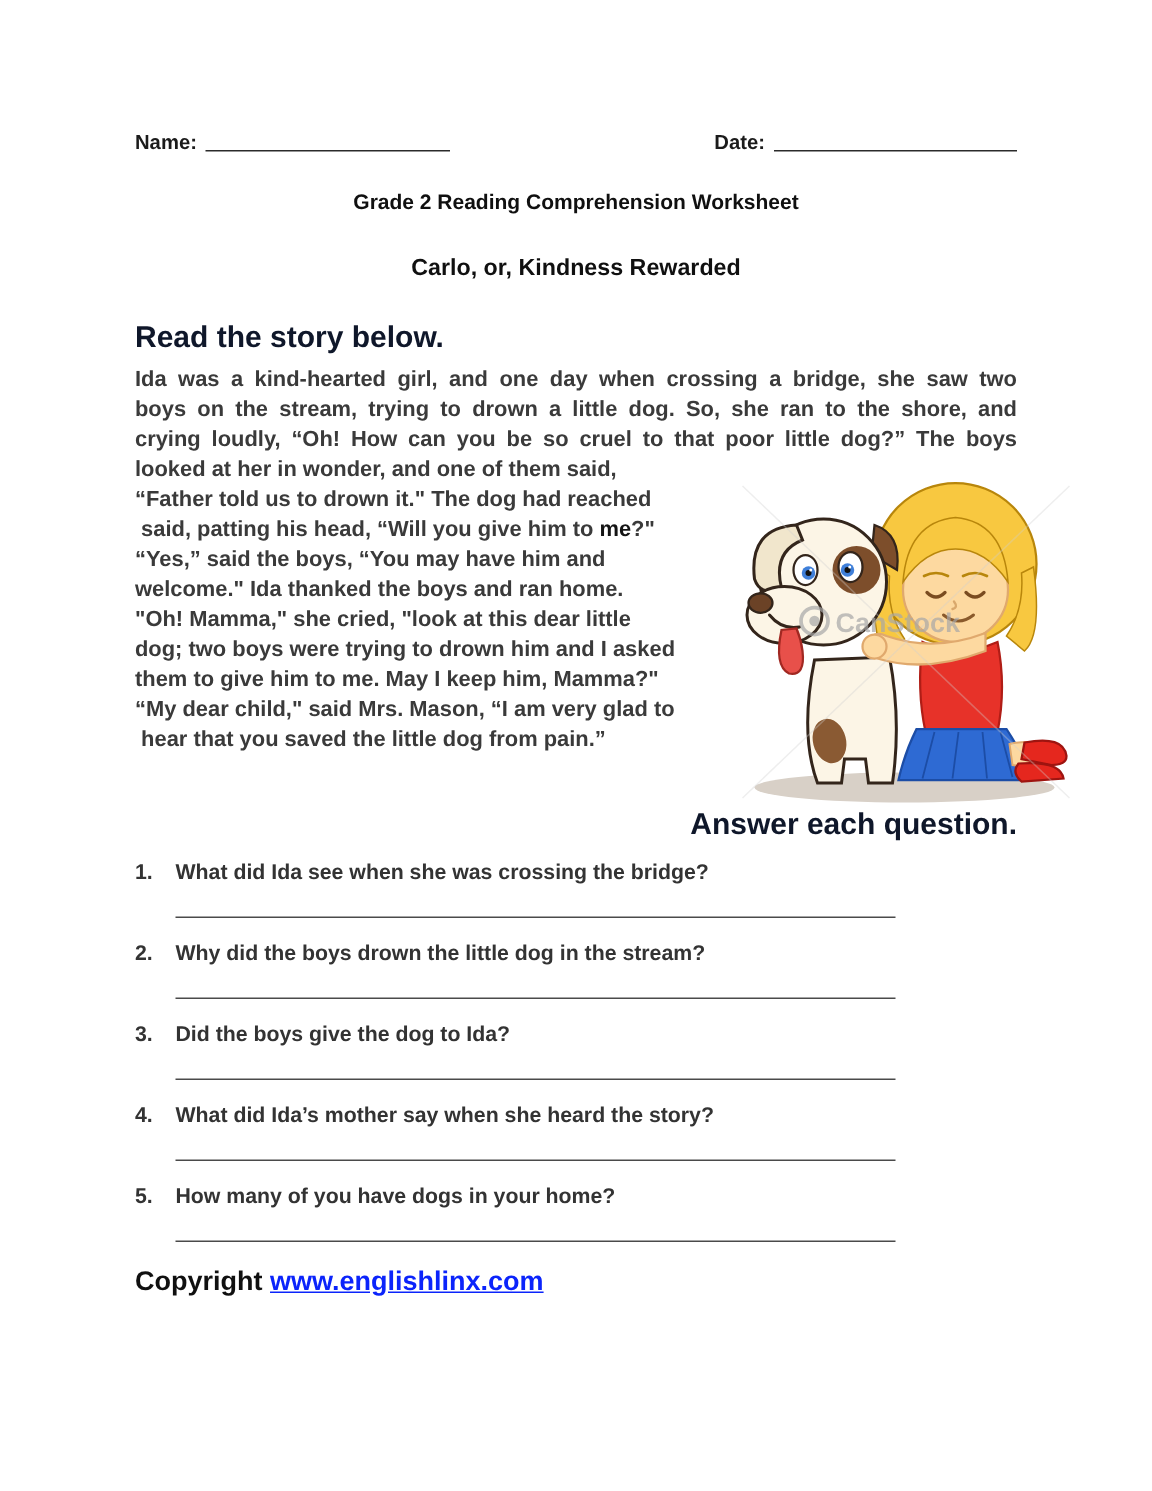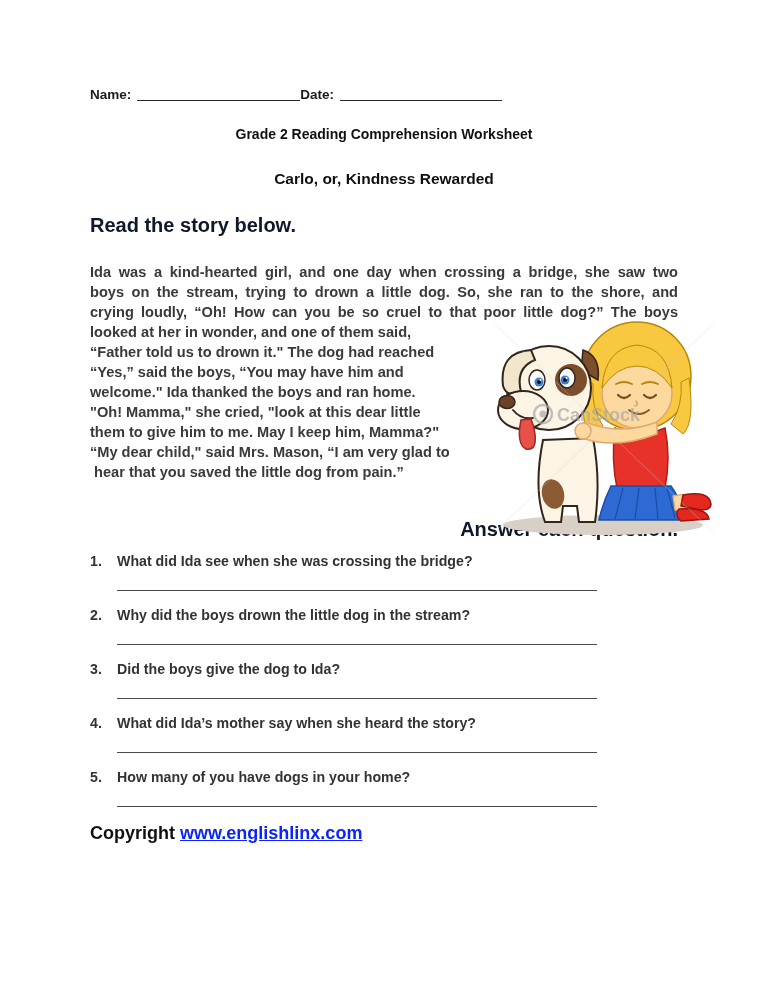--- a/index.html
+++ b/index.html
@@ -2,32 +2,32 @@
 <html><head>
 <meta charset="utf-8">
 <style>
   html,body{margin:0;padding:0;}
   body{
     width:768px;height:994px;box-sizing:border-box;
     padding:86px 90px 0 90px;
     background:#ffffff;position:relative;overflow:hidden;
     font-family:"Liberation Sans",sans-serif;font-weight:700;color:#3a3a3a;
   }
-  .header-row{display:flex;justify-content:flex-start;align-items:flex-end;
+  .header-row{display:flex;justify-content:space-between;align-items:flex-end;
     font-size:13.5px;color:#1b1b1b;}
   .blank-line{display:inline-block;border-bottom:1.4px solid #2b2b2b;height:12px;
     margin-left:6px;transform:translateY(2px);}
   .name-blank{width:163px;}
   .date-blank{width:162px;}
   .page-title{text-align:center;font-size:14px;color:#101010;margin-top:24px;}
   .story-title{text-align:center;font-size:15.5px;color:#101010;margin-top:28px;}
   .section-heading{font-size:20px;color:#0f172a;}
   #read-heading{margin-top:26px;}
   #answer-heading{margin-top:36px;text-align:right;}
-  .story{margin-top:25px;font-size:14.6px;line-height:20px;color:#3a3a3a;}
+  .story{margin-top:6px;font-size:14.6px;line-height:20px;color:#3a3a3a;}
   .story-line{white-space:pre-wrap;}
   .story-line.justify{text-align:justify;text-align-last:justify;}
   .story-narrow{width:420px;}
   .extra-bold{font-weight:800;color:#141414;}
   .illustration{position:absolute;left:487px;top:298px;width:233px;height:243px;}
   .questions{margin-top:12px;}
   .qa{margin-bottom:16px;}
   .q{display:flex;font-size:14.2px;color:#333333;}
   .qnum{width:27px;flex:0 0 27px;}
   .answer-line{margin:21px 0 0 27px;width:480px;height:0;
@@ -54,23 +54,25 @@
 
 <div class="story">
   <div>
       <div class="story-line justify">Ida was a kind-hearted girl, and one day when crossing a bridge, she saw two</div>
       <div class="story-line justify">boys on the stream, trying to drown a little dog. So, she ran to the shore, and</div>
       <div class="story-line justify">crying loudly, “Oh! How can you be so cruel to that poor little dog?” The boys</div>
       <div class="story-line">looked at her in wonder, and one of them said,</div>
     </div>
   <div class="story-narrow">
       <div class="story-line">“Father told us to drown it." The dog had reached</div>
+      <div class="story-line"><span> said, patting his head, “Will you give him to </span><span class="extra-bold">me</span><span>?"</span></div>
       <div class="story-line">“Yes,” said the boys, “You may have him and</div>
       <div class="story-line">welcome." Ida thanked the boys and ran home.</div>
       <div class="story-line">"Oh! Mamma," she cried, "look at this dear little</div>
+      <div class="story-line">dog; two boys were trying to drown him and I asked</div>
       <div class="story-line">them to give him to me. May I keep him, Mamma?"</div>
       <div class="story-line">“My dear child," said Mrs. Mason, “I am very glad to</div>
       <div class="story-line"> hear that you saved the little dog from pain.”</div>
     </div>
 </div>
 
 <div class="illustration">
   <svg viewBox="0 0 233 243" width="233" height="243">
     <ellipse cx="116" cy="227" rx="100" ry="10" fill="#d8d0c7"></ellipse>
     <g>

